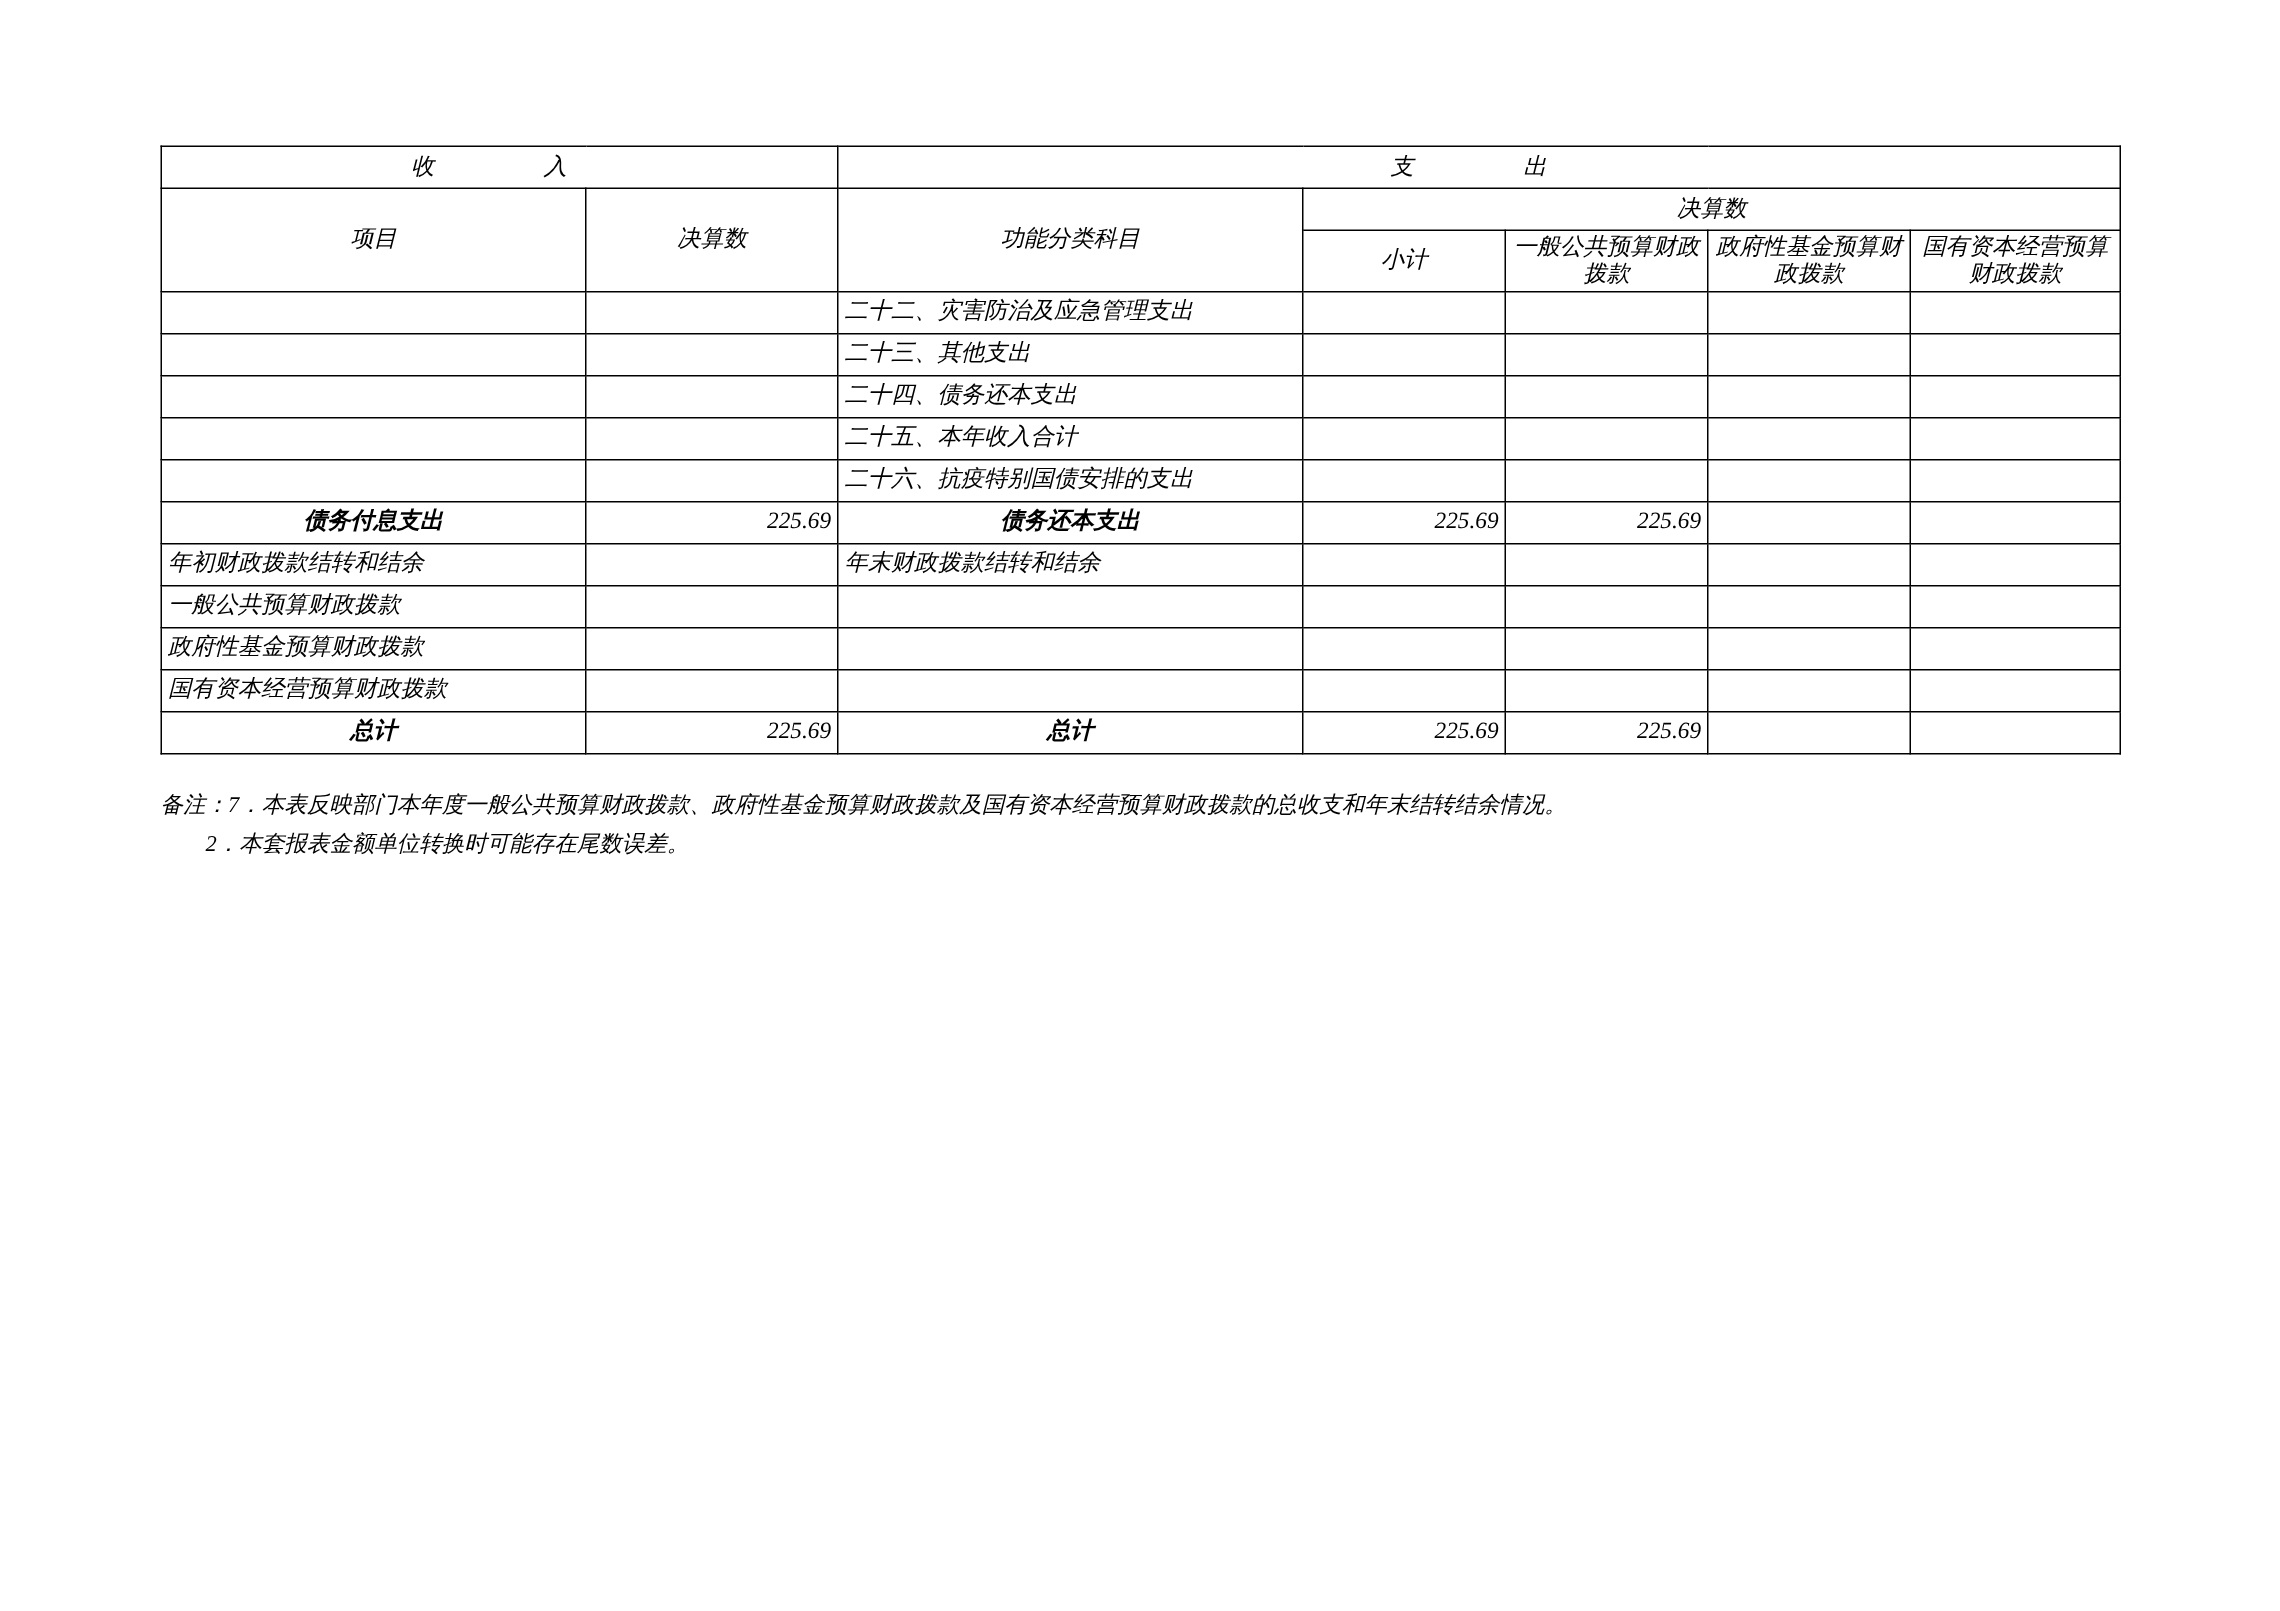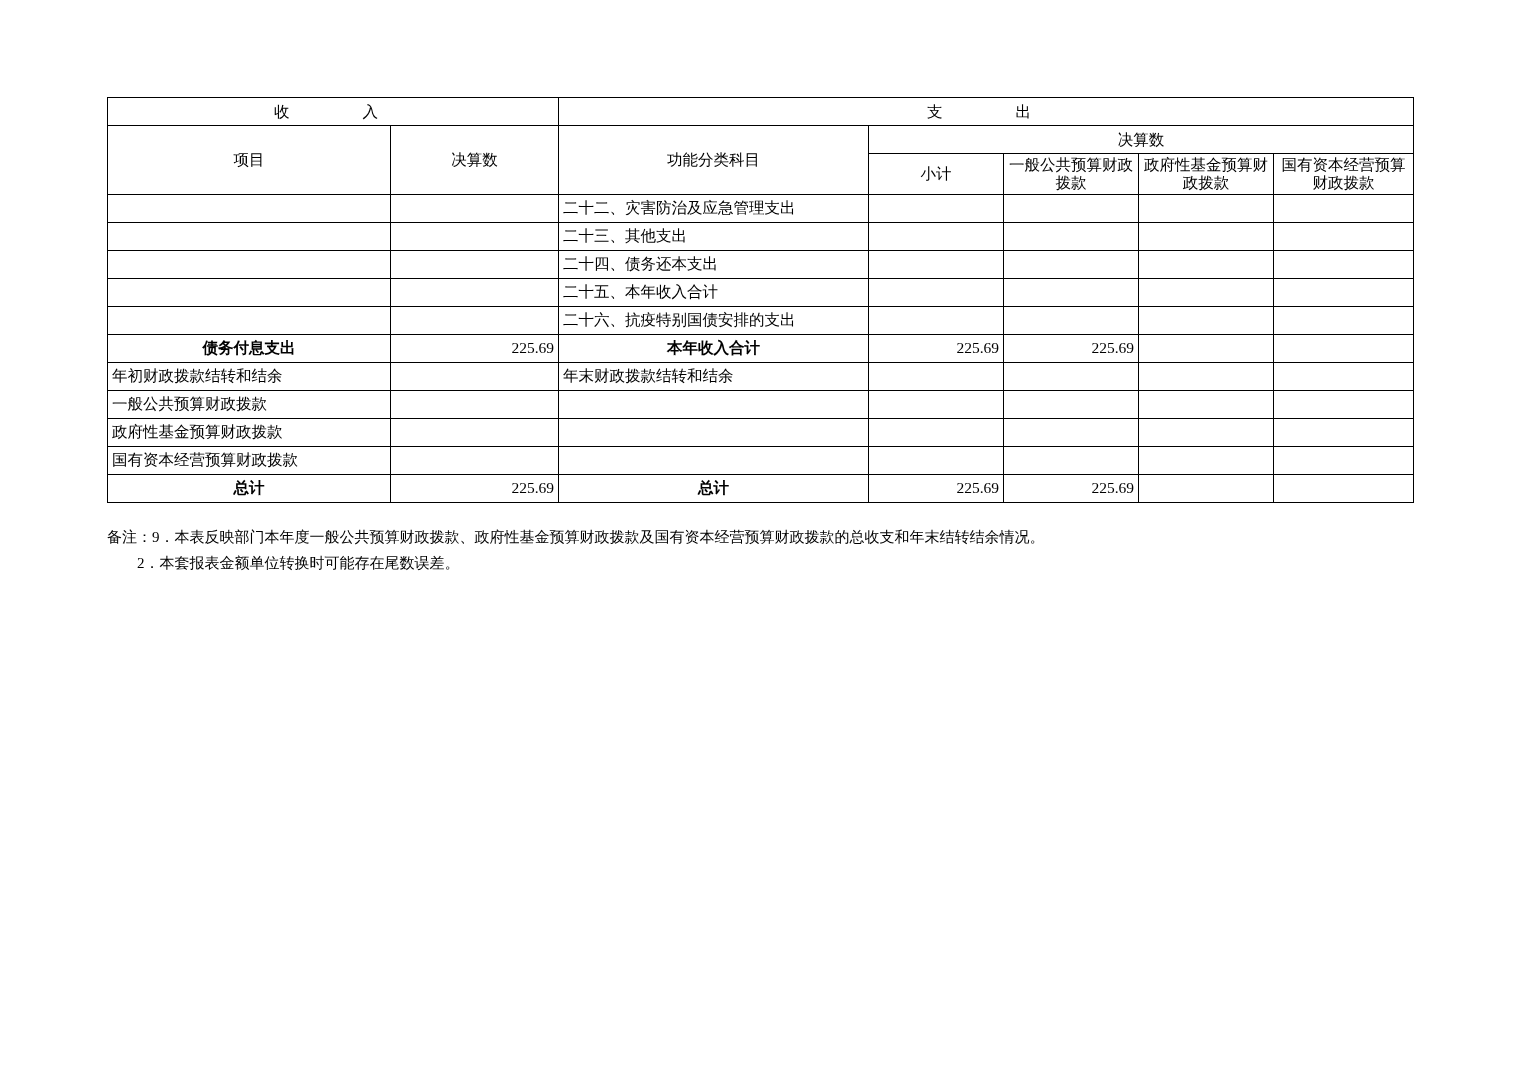--- a/index.html
+++ b/index.html
@@ -12,20 +12,21 @@
     height: 1074px;
     font-family: "Liberation Serif", "DejaVu Serif", serif;
     color: #000000;
     position: relative;
   }
   .page {
     position: relative;
     width: 1360px;
     height: 1074px;
     box-sizing: border-box;
+    font-style: italic;
   }
   .table-wrap {
     position: absolute;
     left: 107px;
     top: 97px;
     width: 1306px;
   }
   table.budget {
     border-collapse: collapse;
     width: 1306px;
@@ -166,21 +167,21 @@
           <td class="txt-left">二十六、抗疫特别国债安排的支出</td>
           <td class="num"></td>
           <td class="num"></td>
           <td class="num"></td>
           <td class="num"></td>
         </tr>
 
         <tr>
           <td class="center bold">债务付息支出</td>
           <td class="num">225.69</td>
-          <td class="center bold">本年收入合计</td>
+          <td class="center bold">债务还本支出</td>
           <td class="num">225.69</td>
           <td class="num">225.69</td>
           <td class="num"></td>
           <td class="num"></td>
         </tr>
 
         <tr>
           <td class="txt-left">年初财政拨款结转和结余</td>
           <td class="num"></td>
           <td class="txt-left">年末财政拨款结转和结余</td>
@@ -227,18 +228,18 @@
           <td class="num">225.69</td>
           <td class="num">225.69</td>
           <td class="num"></td>
           <td class="num"></td>
         </tr>
       </tbody>
     </table>
   </div>
 
   <div class="notes">
-    <div>备注：9．本表反映部门本年度一般公共预算财政拨款、政府性基金预算财政拨款及国有资本经营预算财政拨款的总收支和年末结转结余情况。</div>
+    <div>备注：7．本表反映部门本年度一般公共预算财政拨款、政府性基金预算财政拨款及国有资本经营预算财政拨款的总收支和年末结转结余情况。</div>
     <div class="n2">2．本套报表金额单位转换时可能存在尾数误差。</div>
   </div>
 
 
 </div>
 
 </body></html>

